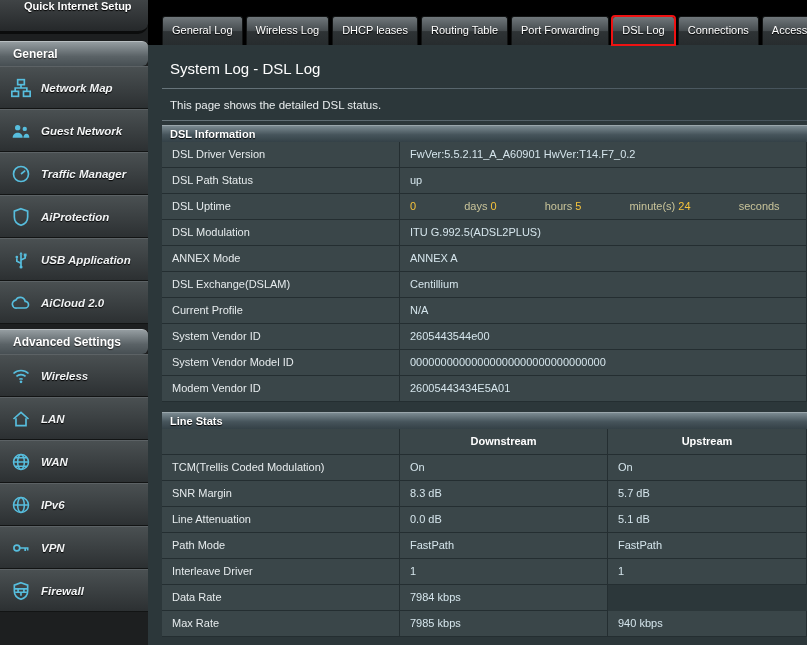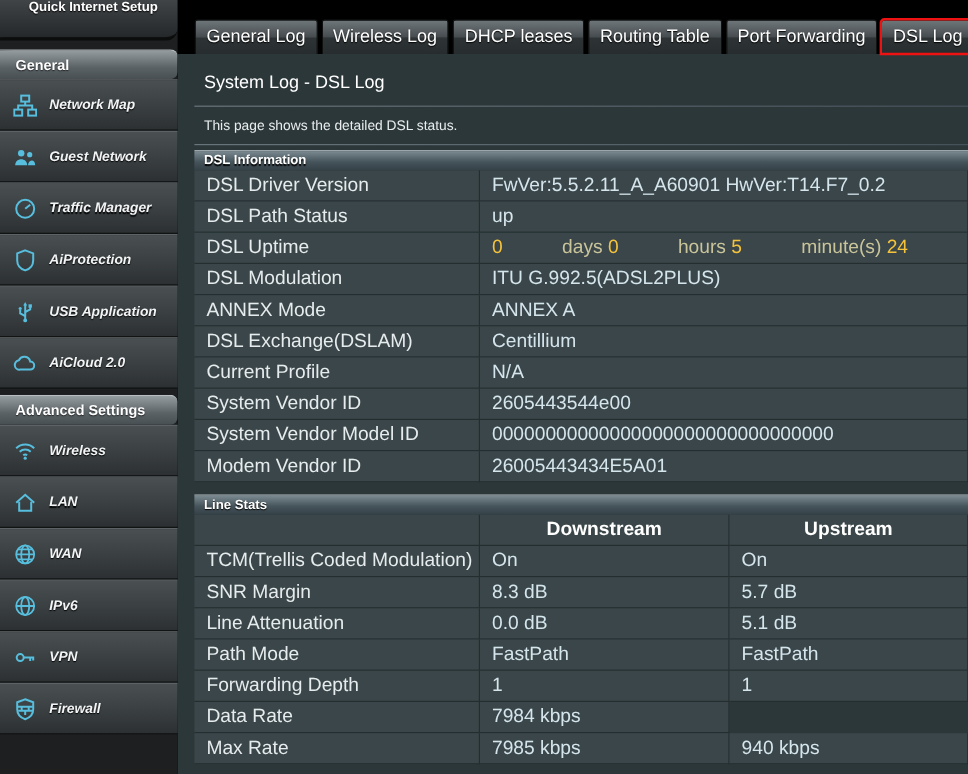--- a/index.html
+++ b/index.html
@@ -25,40 +25,40 @@
          cursor:pointer; }
   .sb-icon { width:26px; height:22px; margin:0 7px 0 8px; color:#57bede;
          display:flex; align-items:center; justify-content:center; }
   .sb-label { color:#f2f4f5; font-size:11.5px; font-weight:bold;
          text-shadow:0 1px 1px #000;font-style:italic; }
 
   
   .main { margin-left:148px; height:645px; }
   .topbar { height:45px; background:#000; display:flex; align-items:flex-end;
             padding-left:14px; gap:3px; }
-  .tab { height:29px; line-height:27px; padding:0 9px; font-size:15px; color:#fff;
+  .tab { height:29px; line-height:27px; padding:0 9px; font-size:11px; color:#fff;
          background:linear-gradient(#70777b,#454b4e 50%,#2e3335 52%,#272c2e);
          border:1px solid #121414; border-bottom:none; border-radius:3px 3px 0 0;
          cursor:pointer; white-space:nowrap; text-shadow:0 1px 1px #000; }
   .tab.active { outline:2px solid #ee1212; outline-offset:-1px; }
 
   .content { height:600px; background:#2c373a; padding:0 0 0 14px; overflow:hidden; }
   .page-title { color:#fff; font-size:15px; padding:15px 0 0 8px; }
   .divider { height:1px; background:linear-gradient(to right,#68757b,#45525a); margin-top:11px; }
   .page-desc { color:#e9edee; font-size:11.5px; padding:10px 0 9px 8px; }
 
   .section-header { height:17px; line-height:17px; margin-top:4px;
         background:linear-gradient(#7b8a91,#46545b 55%,#344147);
         border-top:1px solid #9aa6ab; color:#fff; font-size:11px; font-weight:bold;
         padding-left:8px; text-shadow:0 1px 1px #000; }
 
   .tbl { width:100%; }
   .row { display:flex; height:26px; }
   .cell { background:#3a4649; border-bottom:1px solid #242e31;
-          border-right:1px solid #242e31; font-size:16px; line-height:25px;
+          border-right:1px solid #242e31; font-size:11px; line-height:25px;
           overflow:hidden; white-space:nowrap; }
   .label-cell { width:238px; color:#e6ebed; padding-left:10px; }
   .value-cell { flex:1; color:#d5e5ec; padding-left:10px; }
   .col-cell { width:208px; color:#d5e5ec; padding-left:10px; }
   .col-cell.last { width:auto; flex:1; }
   .col-header { text-align:center; font-weight:bold; color:#fff; padding-left:0; }
   .hl-num { color:#f5c33b; }
   .hl-word { color:#c9c49a;margin-left:45px; }
 </style>
 </head>
@@ -293,21 +293,21 @@
           <div class="cell label-cell">Line Attenuation</div>
           <div class="cell col-cell">0.0 dB</div>
           <div class="cell col-cell last">5.1 dB</div>
         </div>
         <div class="row">
           <div class="cell label-cell">Path Mode</div>
           <div class="cell col-cell">FastPath</div>
           <div class="cell col-cell last">FastPath</div>
         </div>
         <div class="row">
-          <div class="cell label-cell">Forwarding Depth</div>
+          <div class="cell label-cell">Interleave Driver</div>
           <div class="cell col-cell">1</div>
           <div class="cell col-cell last">1</div>
         </div>
         <div class="row">
           <div class="cell label-cell">Data Rate</div>
           <div class="cell col-cell">7984 kbps</div>
         </div>
         <div class="row">
           <div class="cell label-cell">Max Rate</div>
           <div class="cell col-cell">7985 kbps</div>

